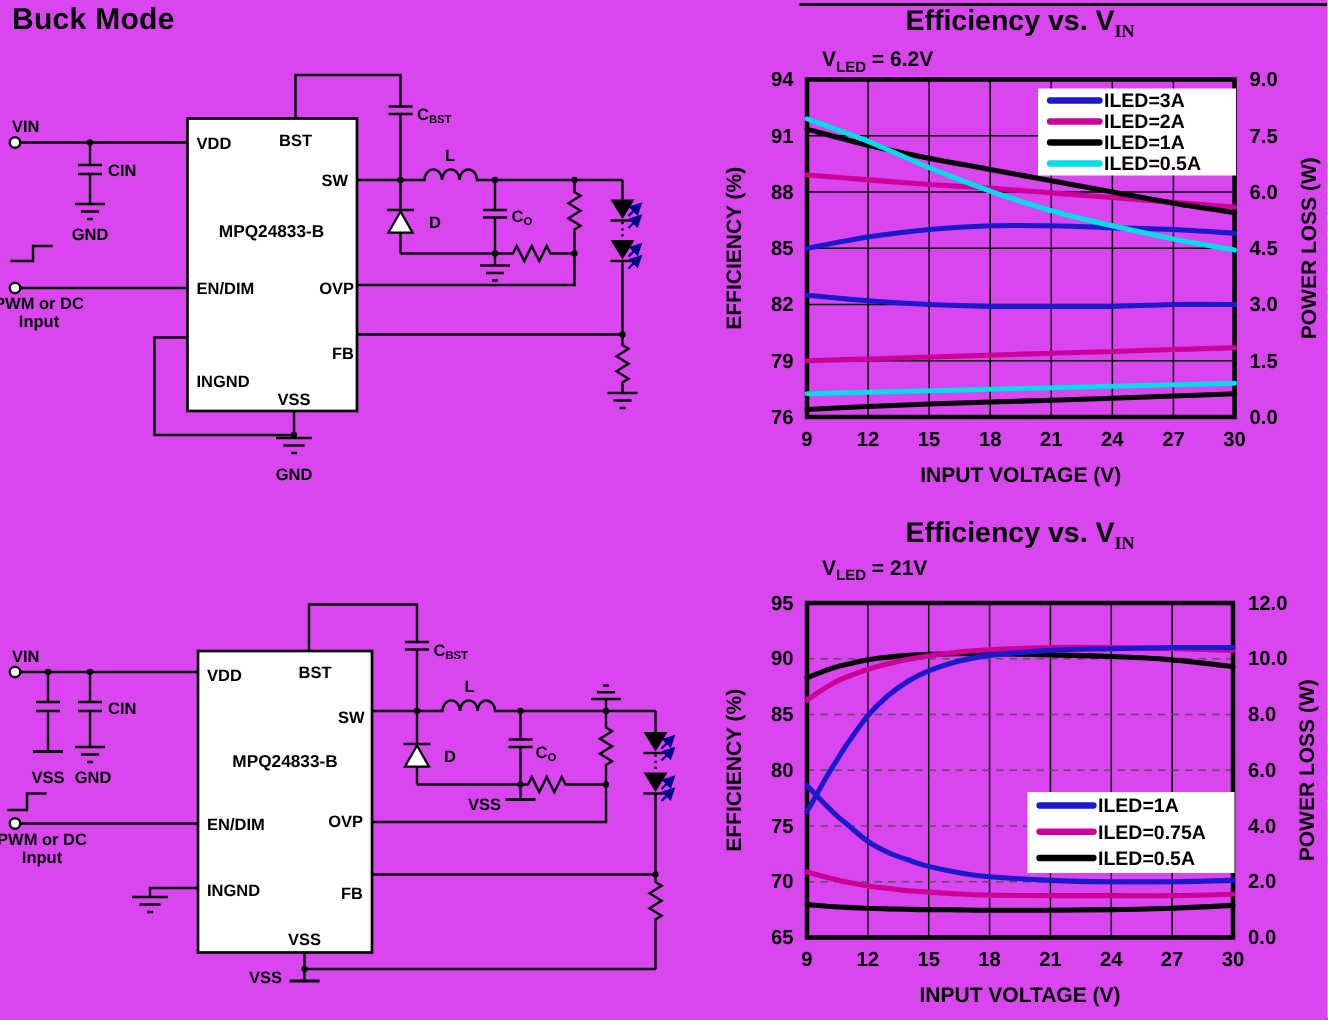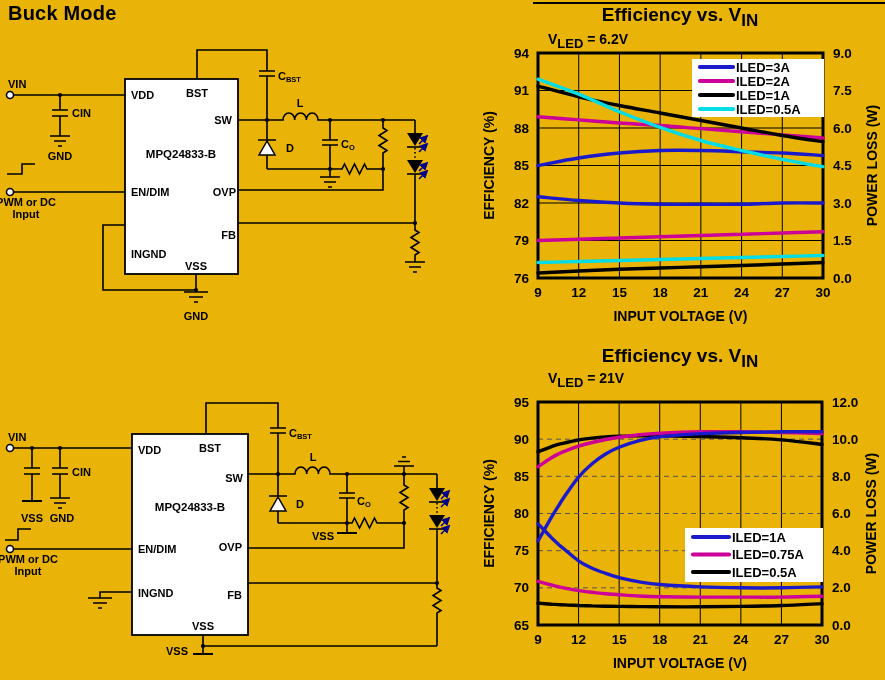--- a/index.html
+++ b/index.html
@@ -1,25 +1,25 @@
 <!DOCTYPE html>
 <html><head>
 <meta charset="utf-8">
 <style>
   html,body{margin:0;padding:0;background:#fff;}
-  .page{position:relative;width:885px;height:680px;background:#eab308;overflow:hidden;
+  .page{position:relative;width:885px;height:680px;background:#d946ef;overflow:hidden;
         font-family:"Liberation Sans",sans-serif;color:#000;}
   .mode-title{position:absolute;left:8px;font-size:20px;font-weight:bold;margin:0;letter-spacing:.2px;}
   .circ-svg{position:absolute;left:0;}
   .chart-block{position:absolute;left:480px;width:405px;height:340px;}
   .chart-title{position:absolute;left:50px;width:300px;text-align:center;
                font-size:19px;font-weight:bold;white-space:nowrap;}
-  .chart-title sub{font-size:17px;}
+  .chart-title sub{font-size:12px;font-family:Liberation Serif, serif;}
   .chart-subtitle{position:absolute;left:68px;font-size:14px;font-weight:bold;white-space:nowrap;}
-  .chart-subtitle sub{font-size:13px;}
+  .chart-subtitle sub{font-size:10px;}
   .overline{position:absolute;background:#000;height:2px;}
   svg text{fill:#000;}
   .clabel{font:bold 11px "Liberation Sans",sans-serif;}
   .chiplabel{font:bold 11.5px "Liberation Sans",sans-serif;}
   .csub{font-size:7.5px;}
   .tick{font:bold 13.5px "Liberation Sans",sans-serif;}
   .axlabel{font:bold 14px "Liberation Sans",sans-serif;}
   .legtext{font:bold 13px "Liberation Sans",sans-serif;}
   .wire{stroke:#000;stroke-width:1.6;fill:none;}
   .thick{stroke:#000;stroke-width:2;fill:none;}

